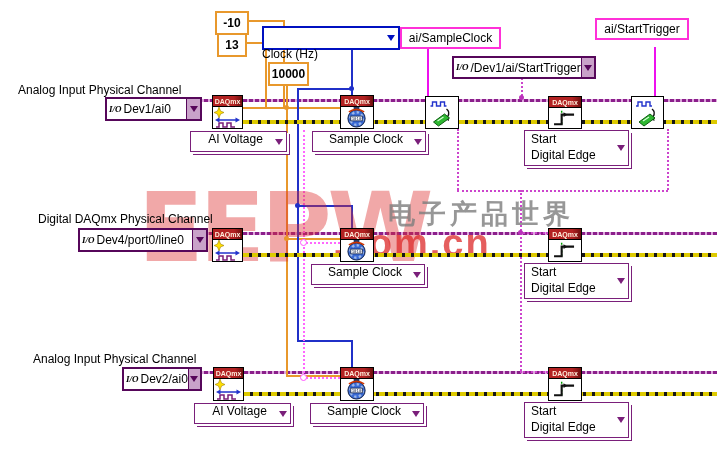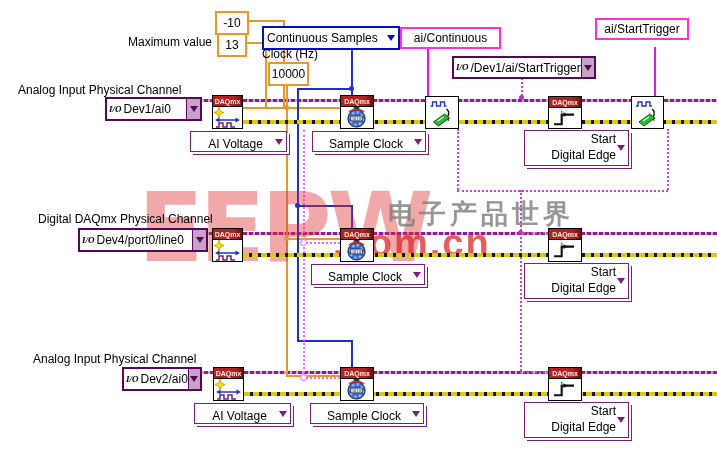--- a/index.html
+++ b/index.html
@@ -19,33 +19,33 @@
   .dashh{position:absolute;height:0;border-top:2px dotted #cc44cc;z-index:2;}
   .mdashv{position:absolute;width:0;border-left:2px dotted #ff66ff;z-index:2;}
   .mdashh{position:absolute;height:0;border-top:2px dotted #ff66ff;z-index:2;}
   .dot{position:absolute;width:5px;height:5px;border-radius:50%;z-index:6;}
   .dot.o{background:#e8982c;} .dot.b{background:#2030c8;} .dot.p{background:#bb33bb;}
   .ringmark{position:absolute;width:5px;height:5px;border:1px solid #ff55ff;border-radius:50%;background:#fff;z-index:6;}
   
   .lbl{position:absolute;font-size:12px;white-space:nowrap;z-index:7;}
   .r{text-align:right;}
   .constO{position:absolute;background:#fff;border:2px solid #e8982c;z-index:7;
-          font-size:12px;display:flex;align-items:center;justify-content:center;}
+          font-size:12px;display:flex;align-items:center;justify-content:center;font-weight:bold;}
   .enumB{position:absolute;background:#fff;border:2px solid #0010c0;z-index:7;
          font-size:12px;display:flex;align-items:center;padding:0 3px;}
   .strP{position:absolute;background:#fff;border:2px solid #ff30d8;z-index:7;
         font-size:12px;display:flex;align-items:center;justify-content:center;}
   .ioctl{position:absolute;background:#fff;border:2px solid #56075a;z-index:7;
          font-size:12px;display:flex;align-items:center;}
   .ioctl .iog{font:italic bold 9px "Liberation Serif",serif;padding:0 2px;line-height:1;}
   .ioctl .arr{margin-left:auto;width:13px;align-self:stretch;background:#c9a2c9;
               border-left:1px solid #56075a;display:flex;align-items:center;justify-content:center;}
   .ring{position:absolute;background:#fff;border:1px solid #7a1f7a;z-index:7;font-size:12px;
         box-shadow:2px 2px 0 0 #fff,3px 3px 0 0 #7a1f7a;
-        display:flex;align-items:flex-end;justify-content:center;padding:0 12px 0 6px;}
+        display:flex;align-items:flex-start;justify-content:center;padding:0 12px 0 6px;}
   .ring2{flex-direction:column;line-height:1.3;}
   .tri{width:0;height:0;border-left:4px solid transparent;border-right:4px solid transparent;
        border-top:6px solid #7a1f7a;}
   .triB{border-top-color:#0010c0;}
   .triD{border-top-color:#56075a;}
   .ring .tri{position:absolute;right:3px;top:50%;margin-top:-3px;}
   .enumB .tri{margin-left:auto;}
   .node{position:absolute;background:#fff;border:1px solid #000;z-index:7;box-sizing:border-box;}
   .nhdr{height:10px;background:linear-gradient(90deg,#b32222 0 72%,#6e0e0e);
         color:#ffeedd;font-weight:bold;font-size:7px;letter-spacing:0;
@@ -122,32 +122,30 @@
   <div class="mdashh" style="left:303px;top:242px;width:37px"></div>
   <div class="mdashh" style="left:303px;top:377px;width:37px"></div>
   <div class="ringmark" style="left:300px;top:239px"></div>
   <div class="ringmark" style="left:300px;top:374px"></div>
 
   <div class="wm-logo" style="left:138px;top:183px">EEPW</div>
   <div class="wm-site" style="left:388px;top:196px">电子产品世界</div>
   <div class="wm-dom" style="left:333px;top:222px">.com.cn</div>
 
   <div class="constO" style="left:215px;top:11px;width:30px;height:20px">-10</div>
-  <div class="lbl r" style="left:88px;top:35px;width:124px">Maximum value</div>
   <div class="constO" style="left:217px;top:33px;width:26px;height:20px">13</div>
 
   <div class="enumB" style="left:262px;top:26px;width:128px;height:20px">
-    <span>Continuous Samples</span>
     <span class="tri triB"></span>
   </div>
 
   <div class="lbl" style="left:262px;top:47px">Clock (Hz)</div>
   <div class="constO" style="left:268px;top:62px;width:37px;height:20px">10000</div>
 
-  <div class="strP" style="left:400px;top:27px;width:97px;height:18px">ai/Continuous</div>
+  <div class="strP" style="left:400px;top:27px;width:97px;height:18px">ai/SampleClock</div>
   <div class="strP" style="left:595px;top:18px;width:90px;height:18px">ai/StartTrigger</div>
 
   <div class="ioctl" style="left:452px;top:56px;width:140px;height:19px">
     <span class="iog">I/O</span>
     <span>/Dev1/ai/StartTrigger</span>
     <span class="arr">
         <span class="tri triD"></span>
       </span>
   </div>
 

